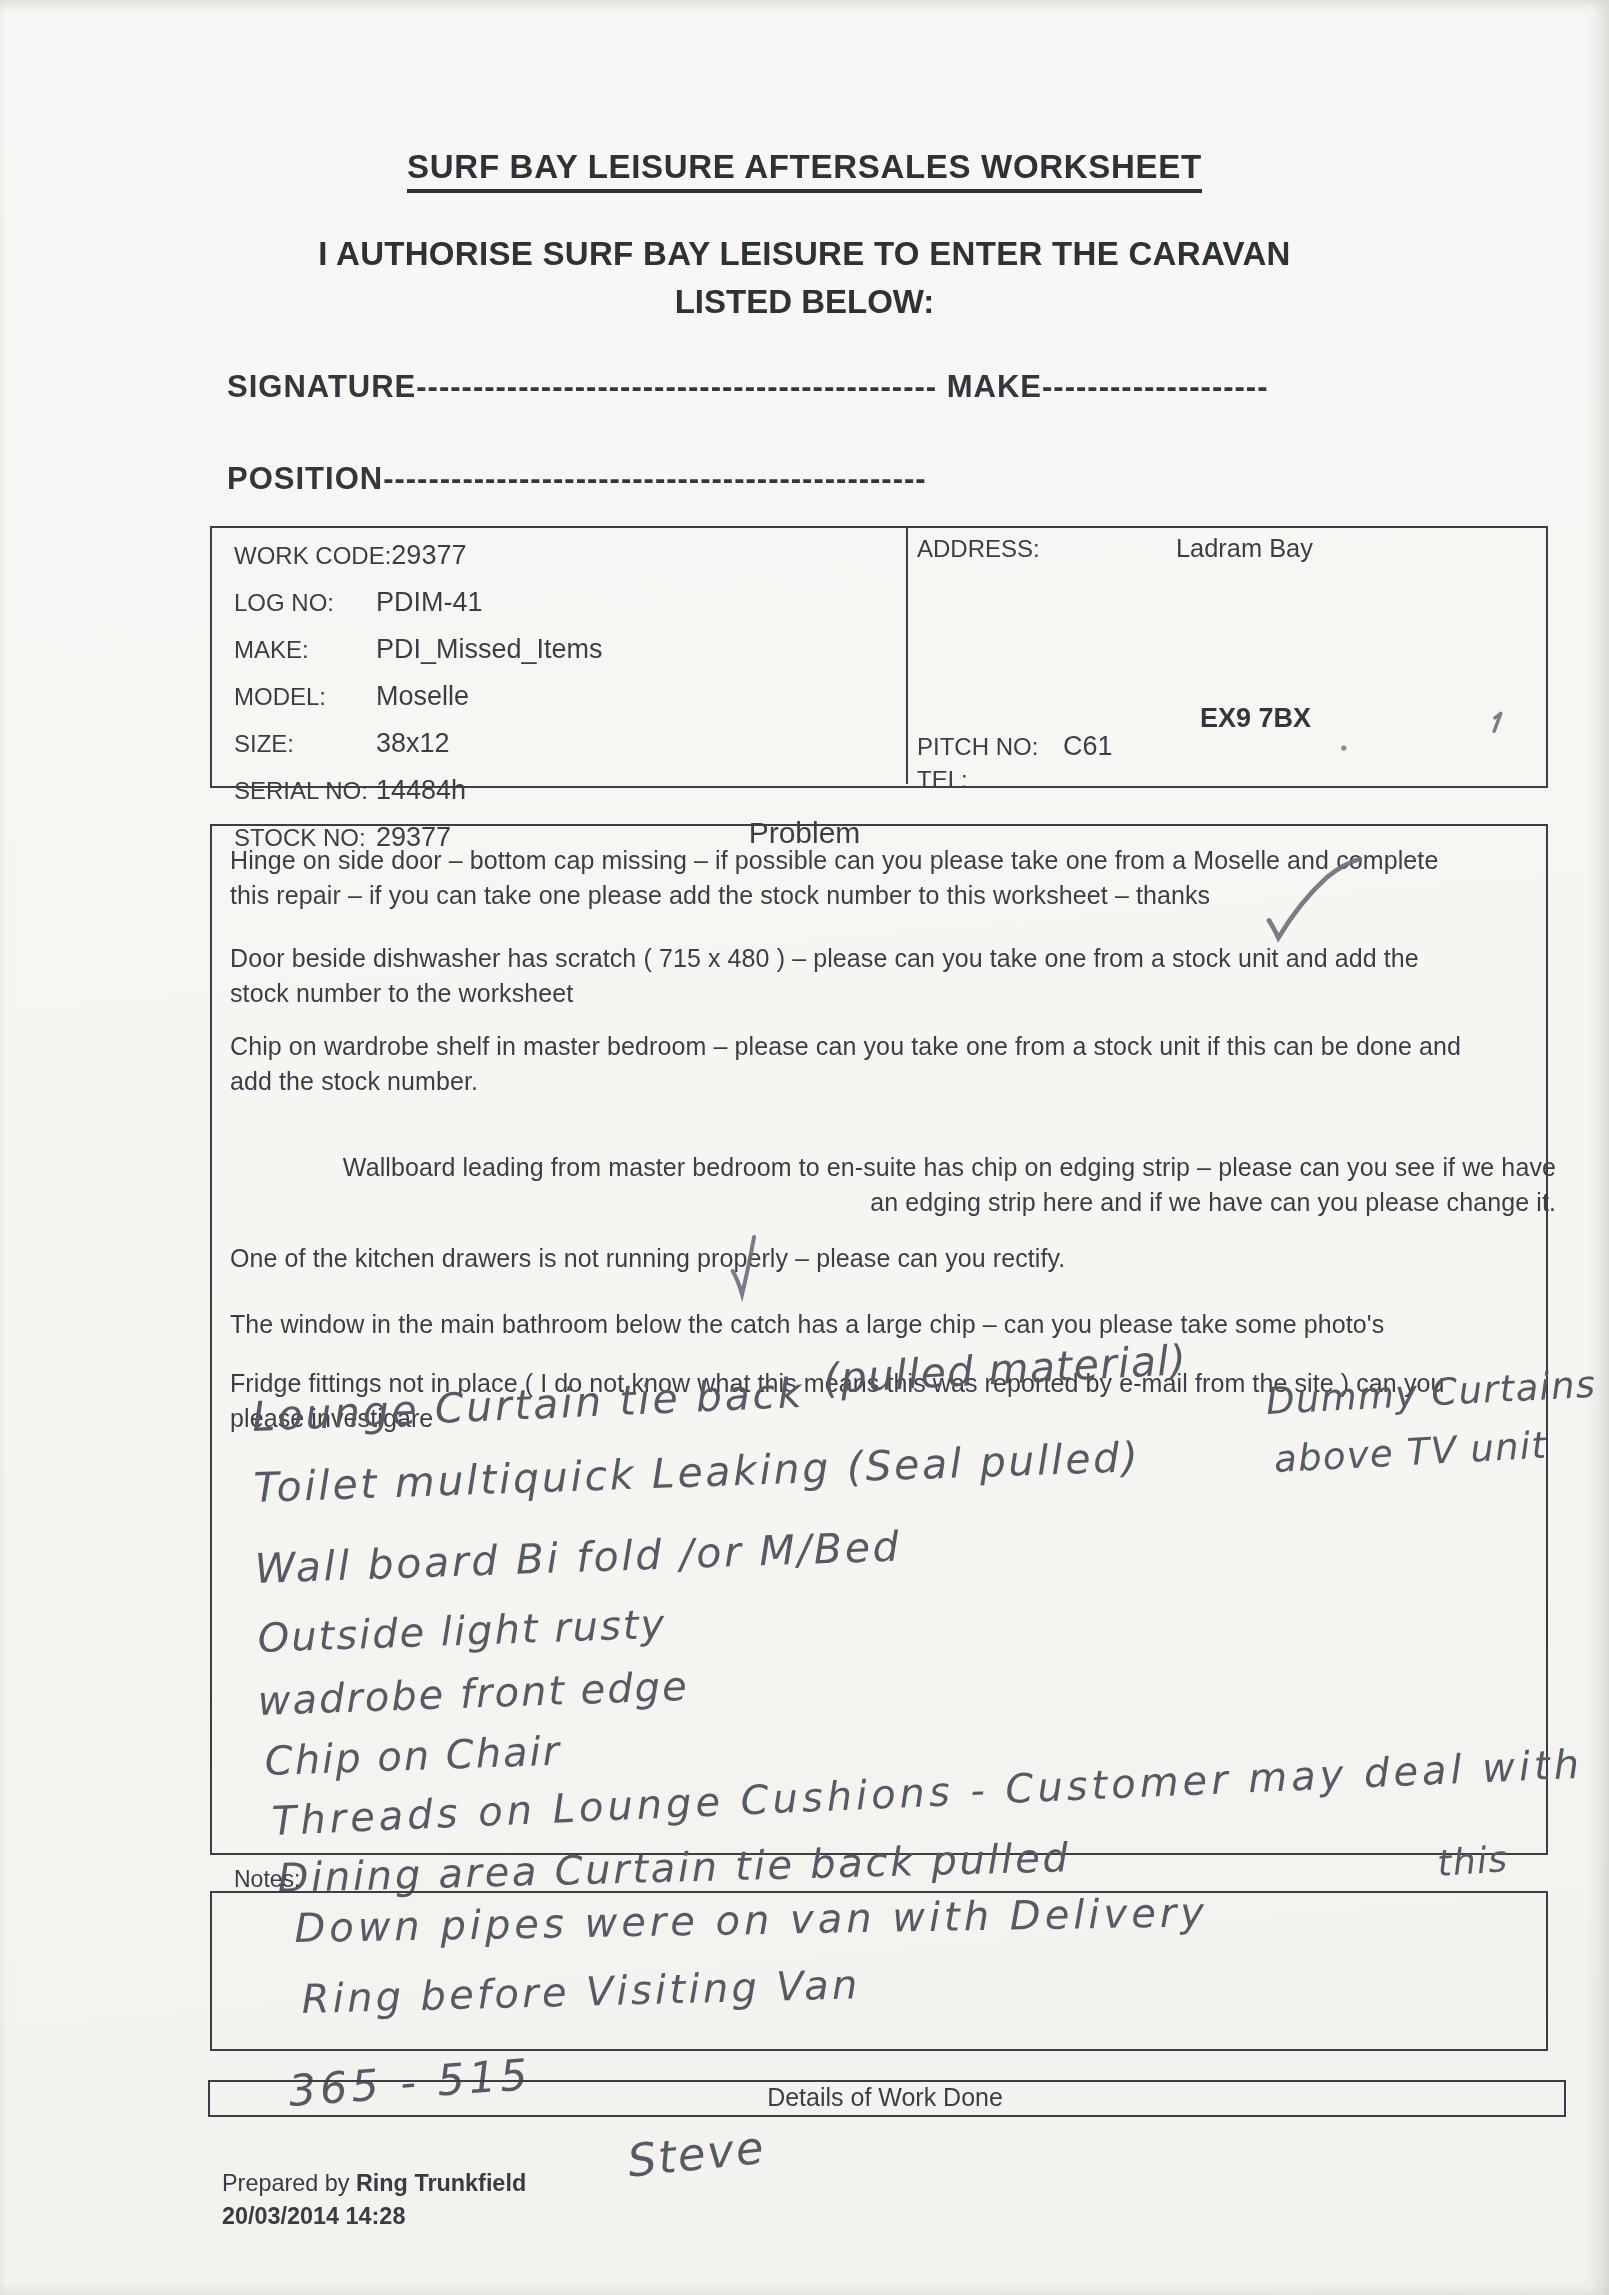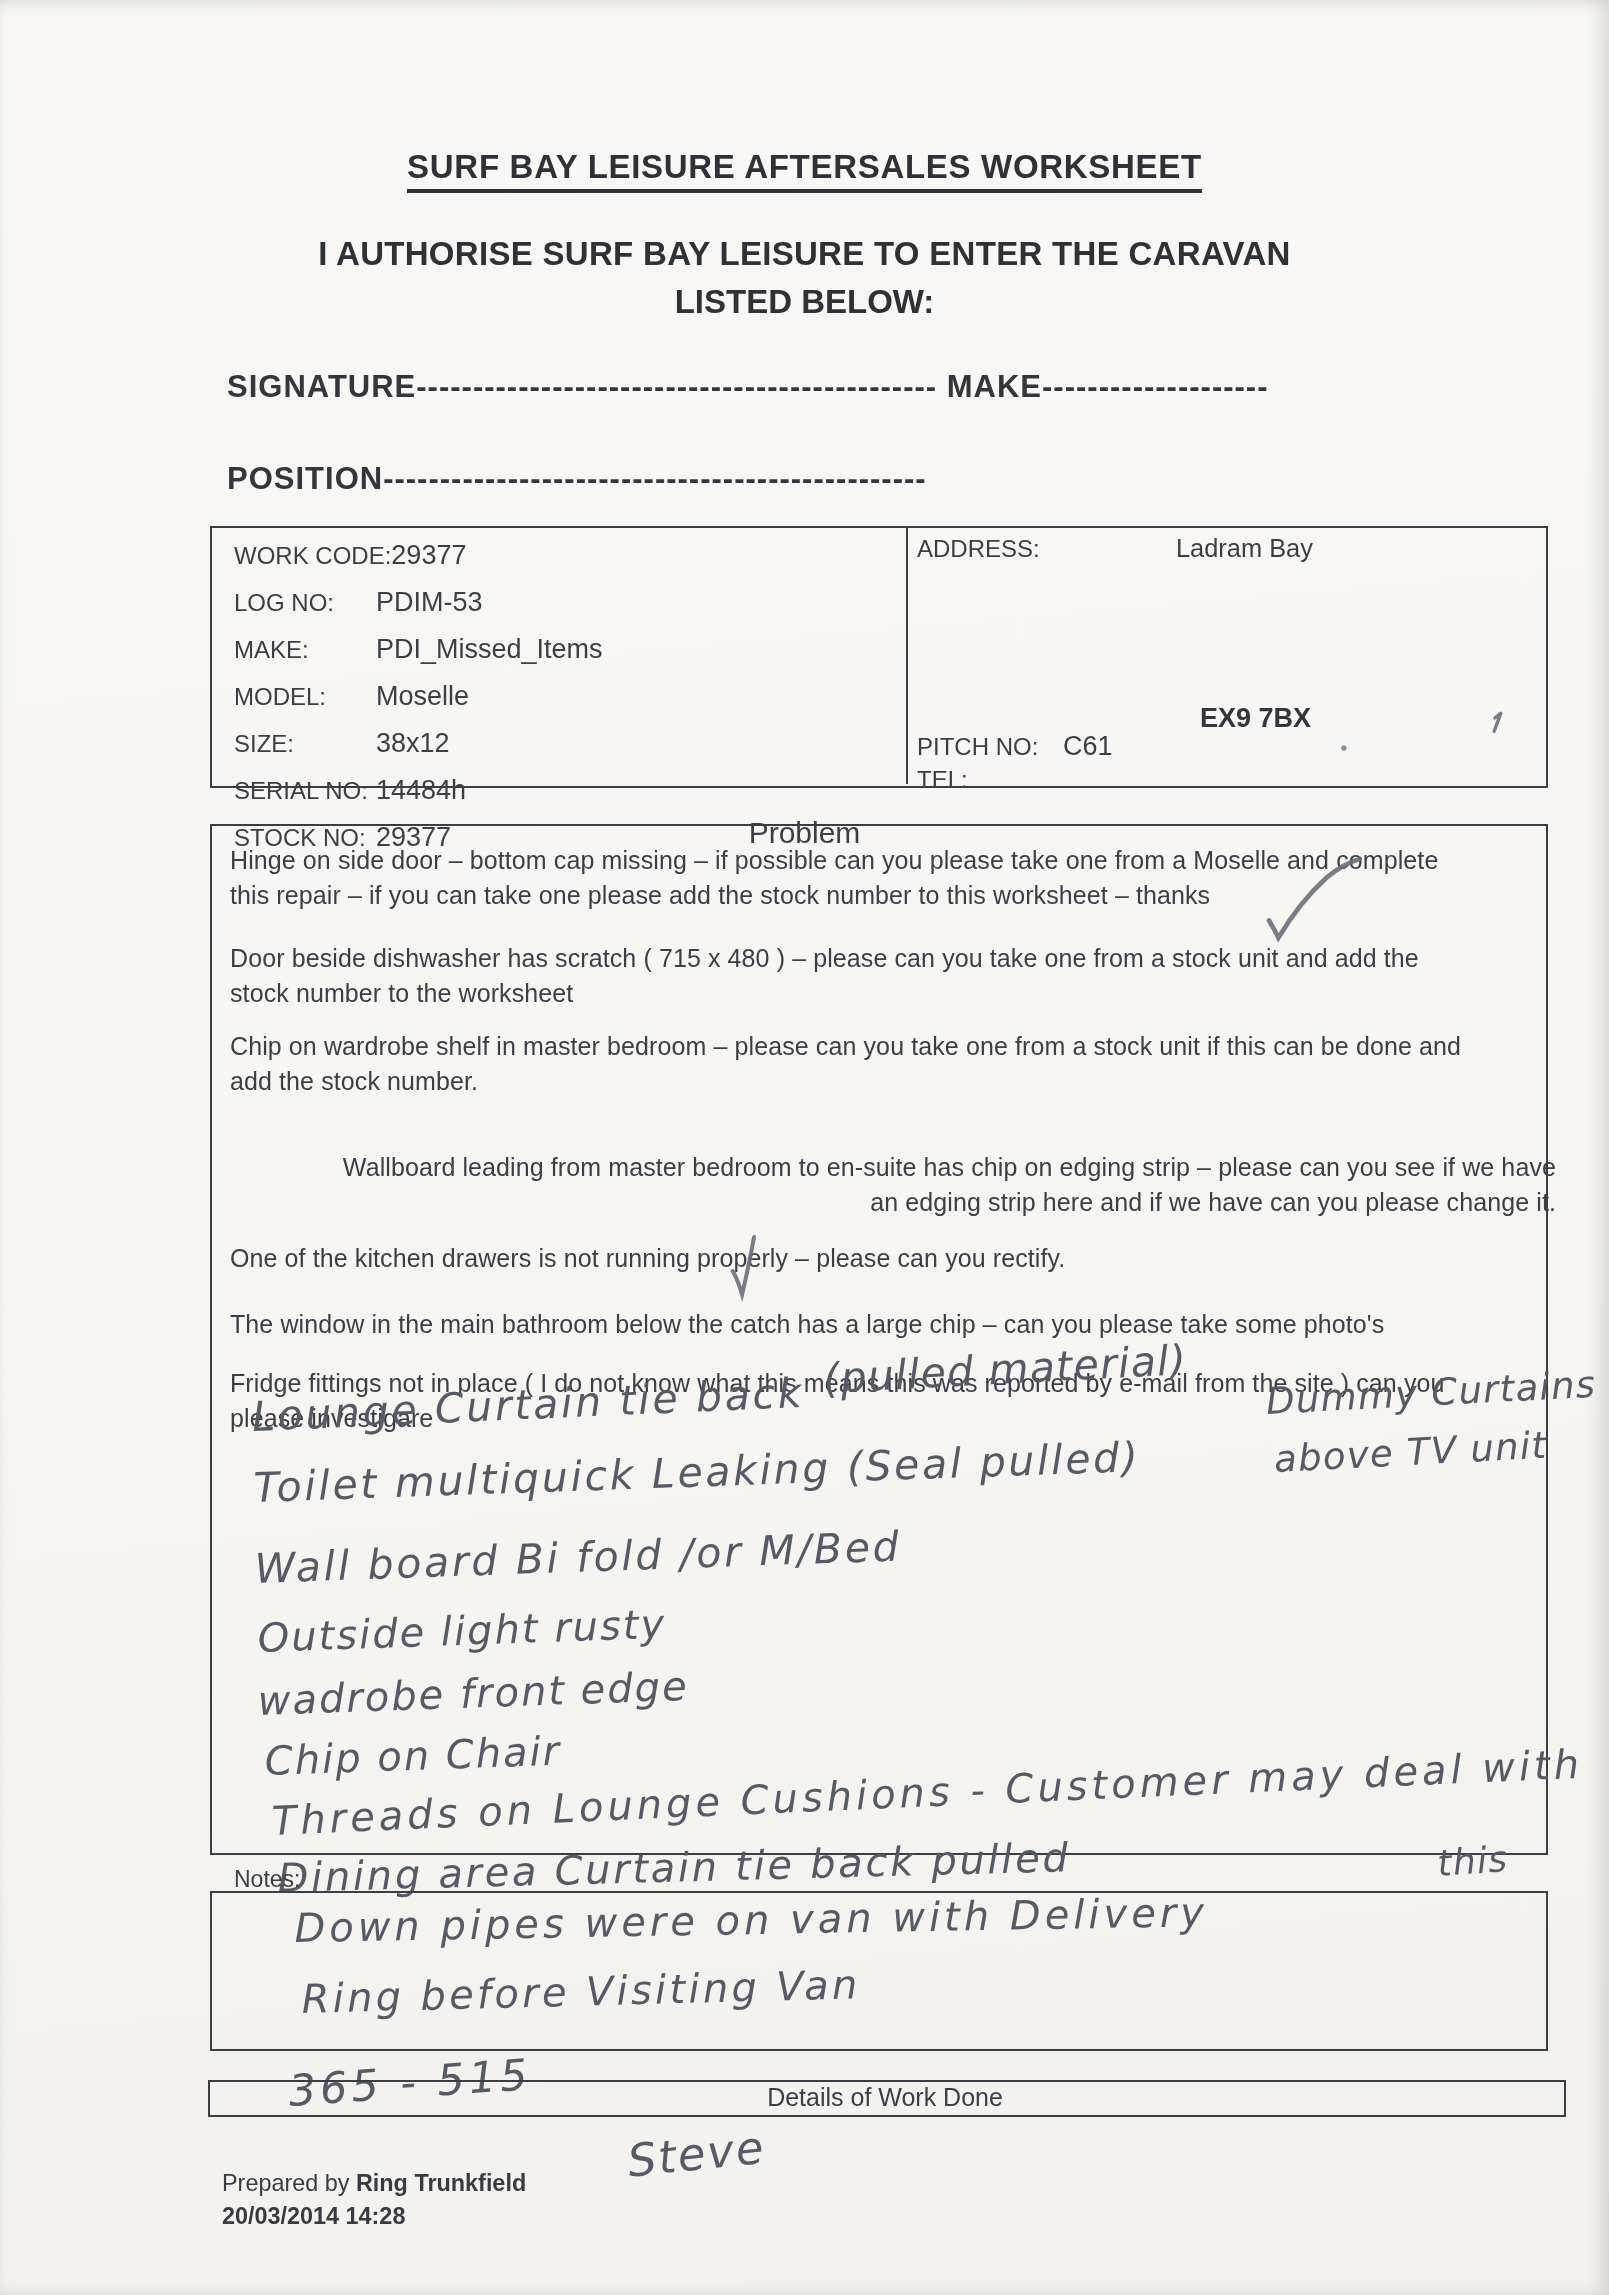--- a/index.html
+++ b/index.html
@@ -69,21 +69,21 @@
   <div class="abs center auth2 b">LISTED BELOW:</div>
 
   <div class="abs sigrow b"><span>SIGNATURE</span><span>----------------------------------------------</span> <span>MAKE</span><span>--------------------</span></div>
   <div class="abs posrow b"><span>POSITION</span><span>------------------------------------------------</span></div>
 
   <div class="abs box vtable"></div>
   <div class="abs vdivider"></div>
 
   <div class="abs vleft">
     <div><span class="lab">WORK CODE:</span><span class="val">29377</span></div>
-    <div><span class="lab">LOG NO:</span><span class="val">PDIM-53</span></div>
+    <div><span class="lab">LOG NO:</span><span class="val">PDIM-41</span></div>
     <div><span class="lab">MAKE:</span><span class="val">PDI_Missed_Items</span></div>
     <div><span class="lab">MODEL:</span><span class="val">Moselle</span></div>
     <div><span class="lab">SIZE:</span><span class="val">38x12</span></div>
     <div><span class="lab">SERIAL NO:</span><span class="val">14484h</span></div>
     <div><span class="lab">STOCK NO:</span><span class="val">29377</span></div>
   </div>
 
   <div class="abs addr"><span class="lab">ADDRESS:</span><span class="val">Ladram Bay</span></div>
   <div class="abs postcode b">EX9 7BX</div>
   <div class="abs pitch"><span class="lab">PITCH NO:</span><span class="val">C61</span></div>

